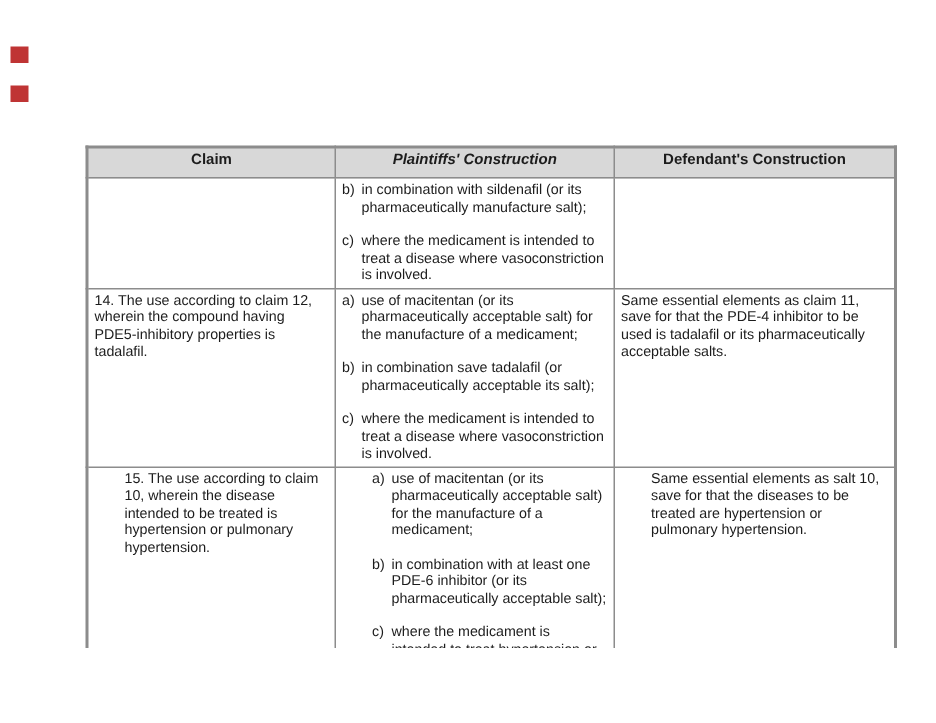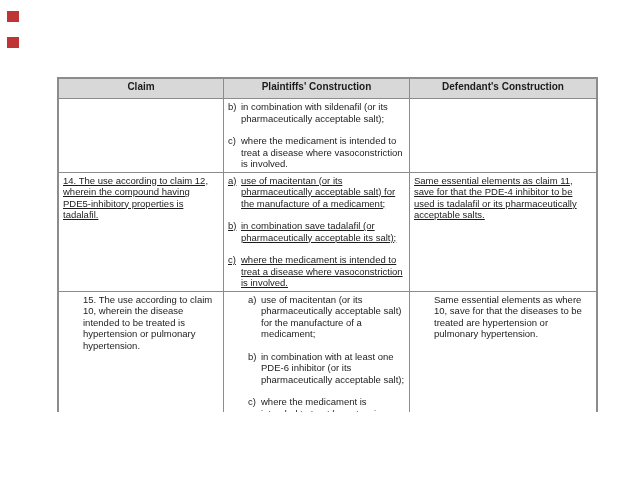--- a/index.html
+++ b/index.html
@@ -8,20 +8,21 @@
     background: #ffffff;
   }
   .page {
     position: relative;
     width: 624px;
     height: 412px;
     background: #ffffff;
     font-family: "Liberation Sans", sans-serif;
     color: #1c1c1c;
     overflow: hidden;
+    margin-top: 20px;
   }
   .margin-mark {
     position: absolute;
     left: 7px;
     width: 12px;
     height: 11px;
     background: #bf3434;
   }
   .mark-1 { top: 11px; }
   .mark-2 { top: 37px; }
@@ -39,35 +40,35 @@
   table.cc-table th,
   table.cc-table td {
     border: 1px solid #8c8c8c;
     vertical-align: top;
     padding: 2px 4px;
   }
   table.cc-table {
     border: 2px solid #8c8c8c;
   }
   th.col-claim  { width: 156px; }
-  th.col-plain  { width: 177px; }
+  th.col-plain  { width: 177px; font-style: italic; }
   th.col-def    { width: 178px; }
 
   thead th {
     background: #d8d8d8;
     font-weight: bold;
     font-size: 10px;
     text-align: center;
     height: 15px;
     vertical-align: middle;
     padding: 2px 3px;
     border-bottom: 2px solid #8c8c8c;
   }
   tr.row-1 td { height: 60px; }
-  tr.row-2 td { height: 103px; text-decoration: underline; }
+  tr.row-2 td { height: 103px; }
   tr.row-3 td { height: 129px; padding-left: 24px; }
 
   .para {
     display: flex;
   }
   .para + .para {
     margin-top: 11px;
   }
   .pm {
     width: 13px;
@@ -102,21 +103,21 @@
         <th class="col-def">Defendant's Construction</th>
       </tr>
     </thead>
     <tbody>
 
       <tr class="row-1">
         <td></td>
         <td>
           <div class="para">
             <span class="pm">b)</span>
-            <span class="pt">in combination with sildenafil (or its pharmaceutically acceptable salt);</span>
+            <span class="pt">in combination with sildenafil (or its pharmaceutically manufacture salt);</span>
           </div>
           <div class="para">
             <span class="pm">c)</span>
             <span class="pt">where the medicament is intended to treat a disease where vasoconstriction is involved.</span>
           </div>
         </td>
         <td></td>
       </tr>
 
       <tr class="row-2">
@@ -150,21 +151,21 @@
           <div class="para">
             <span class="pm">b)</span>
             <span class="pt">in combination with at least one PDE-6 inhibitor (or its pharmaceutically acceptable salt);</span>
           </div>
           <div class="para">
             <span class="pm">c)</span>
             <span class="pt">where the medicament is intended to treat hypertension or pulmonary hypertension (including pulmonary arterial hypertension).</span>
           </div>
         </td>
         <td>
-          <div class="def-para">Same essential elements as where 10, save for that the diseases to be treated are hypertension or pulmonary hypertension.</div>
+          <div class="def-para">Same essential elements as salt 10, save for that the diseases to be treated are hypertension or pulmonary hypertension.</div>
         </td>
       </tr>
 
     </tbody>
   </table>
 
   <div class="page-number">7</div>
 
 </div>
 

